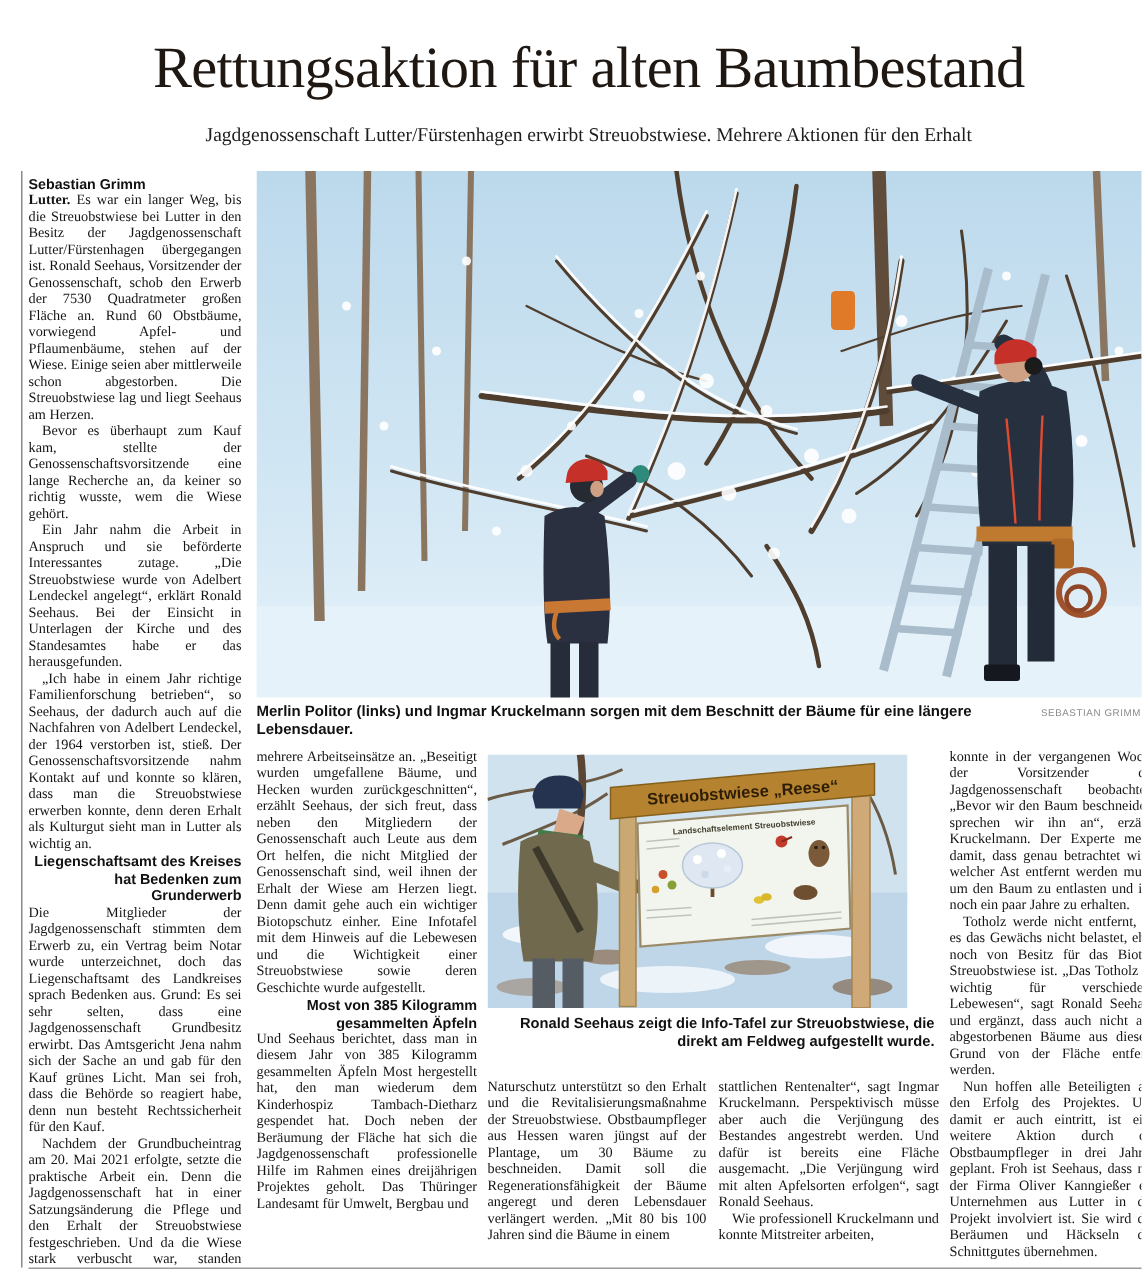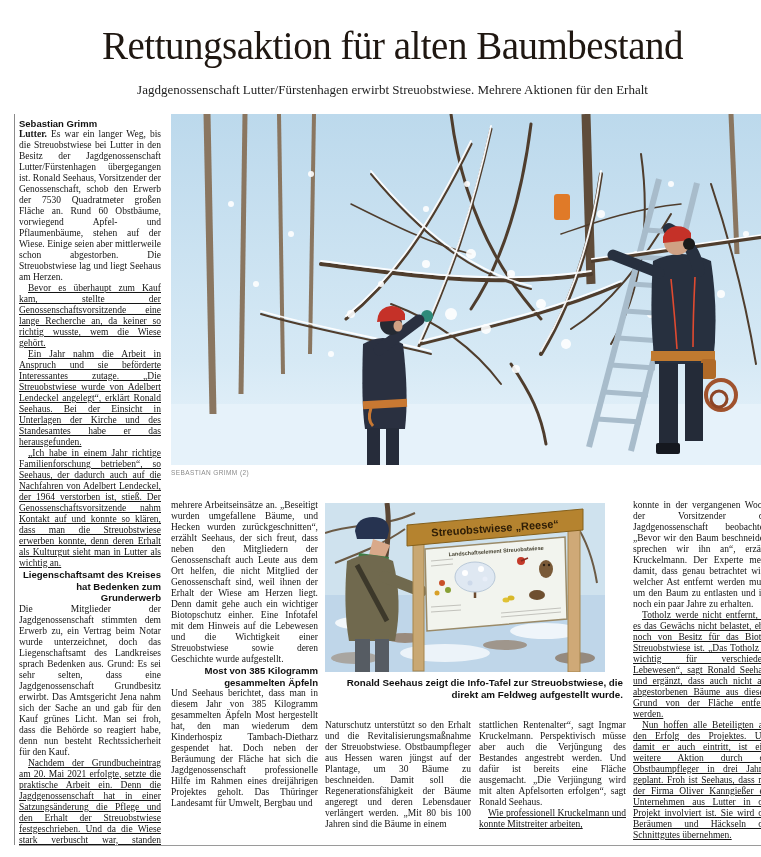--- a/index.html
+++ b/index.html
@@ -9,21 +9,21 @@
   .rule-b{position:absolute;left:7px;top:845px;width:751px;height:1px;background:#9a9a9a;}
 
   .title{position:absolute;left:0;top:26px;width:761px;text-align:center;
          font-size:39px;line-height:1.05;letter-spacing:-0.5px;color:#1f1711;font-weight:400;}
   .subtitle{position:absolute;left:0;top:82px;width:761px;text-align:center;
             font-size:13px;color:#1d1d1d;}
 
   .col{position:absolute;overflow:hidden;font-size:9.5px;line-height:11px;text-align:justify;
        hyphens:auto;-webkit-hyphens:auto;}
   .col p{margin:0;}
-  .col p.ind{text-indent:9px;text-decoration:underline;}
+  .col p.ind{text-indent:9px;}
   .byline{font-family:"Liberation Sans",sans-serif;font-weight:bold;font-size:9.5px;
           margin:0 0 14px 0;text-align:left;color:#111;}
   .lead{font-weight:bold;}
   .subhead{font-family:"Liberation Sans",sans-serif;font-weight:bold;font-size:9.6px;
            line-height:11.5px;margin:4px 0 2px 0;text-align:right;color:#111;}
 
   .c1{left:7px;  top:118px;width:142px;height:727px;}
   .c2{left:159px;top:500px;width:147px;height:345px;}
   .c3{left:313px;top:720px;width:146px;height:125px;}
   .c4{left:467px;top:720px;width:147px;height:125px;}
@@ -166,20 +166,21 @@
         <rect x="100" y="160" width="15" height="20" rx="3" fill="#b06a28"></rect>
         <circle cx="120" cy="196" r="15" fill="none" stroke="#a0522d" stroke-width="4"></circle>
         <circle cx="118" cy="200" r="8" fill="none" stroke="#8d4526" stroke-width="3"></circle>
         <rect x="58" y="164" width="19" height="84" fill="#242b38"></rect>
         <rect x="84" y="164" width="18" height="78" fill="#242b38"></rect>
         <rect x="55" y="244" width="24" height="11" rx="2" fill="#15181f"></rect>
       </g>
     </svg>
   </div>
   <div class="cap1row">
+    <span class="caption">Merlin Politor (links) und Ingmar Kruckelmann sorgen mit dem Beschnitt der Bäume für eine längere Lebensdauer.</span>
     <span class="credit">SEBASTIAN GRIMM (2)</span>
   </div>
 
   <div class="photo2">
     <svg viewBox="0 0 280 169" width="280" height="169">
       <rect width="280" height="98" fill="#cfe2ee"></rect>
       <g stroke="#6b5a45" stroke-width="2" fill="none">
         <path d="M0,30 C30,20 60,24 90,10"></path>
           <path d="M10,60 C40,48 60,40 80,26"></path>
         <path d="M55,95 C60,60 66,30 62,0" stroke-width="5" stroke="#5a4634"></path>

